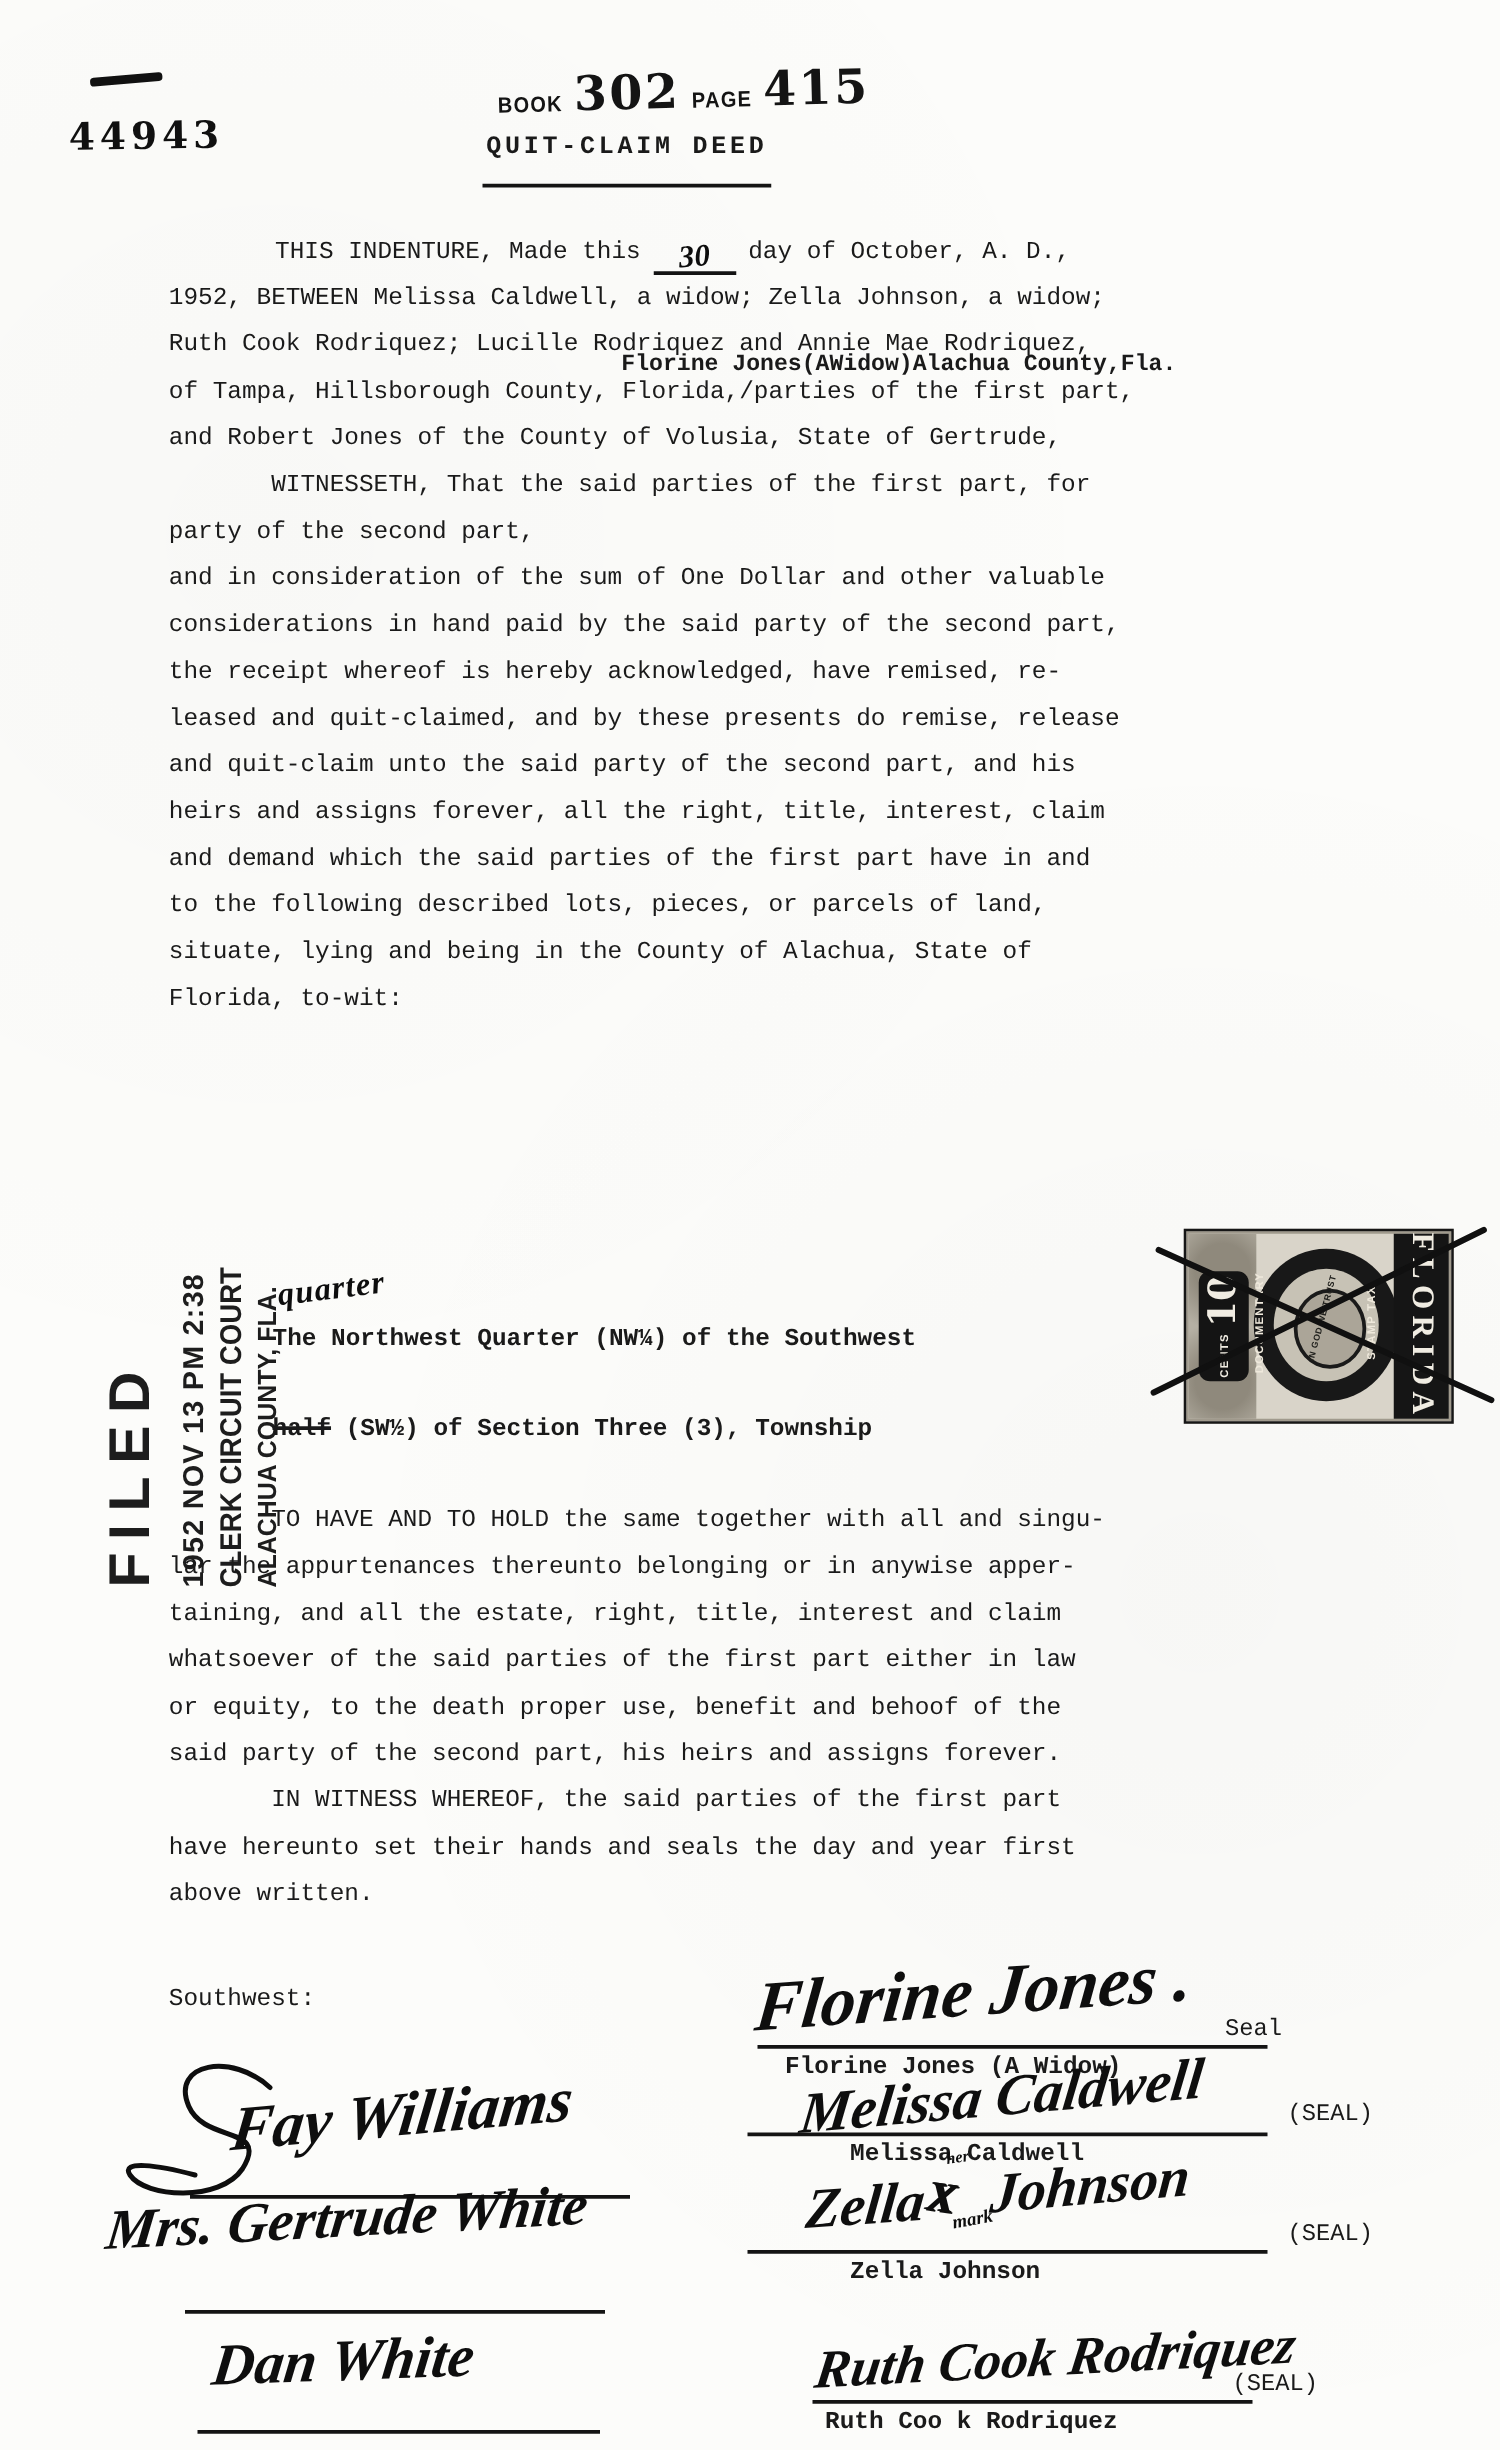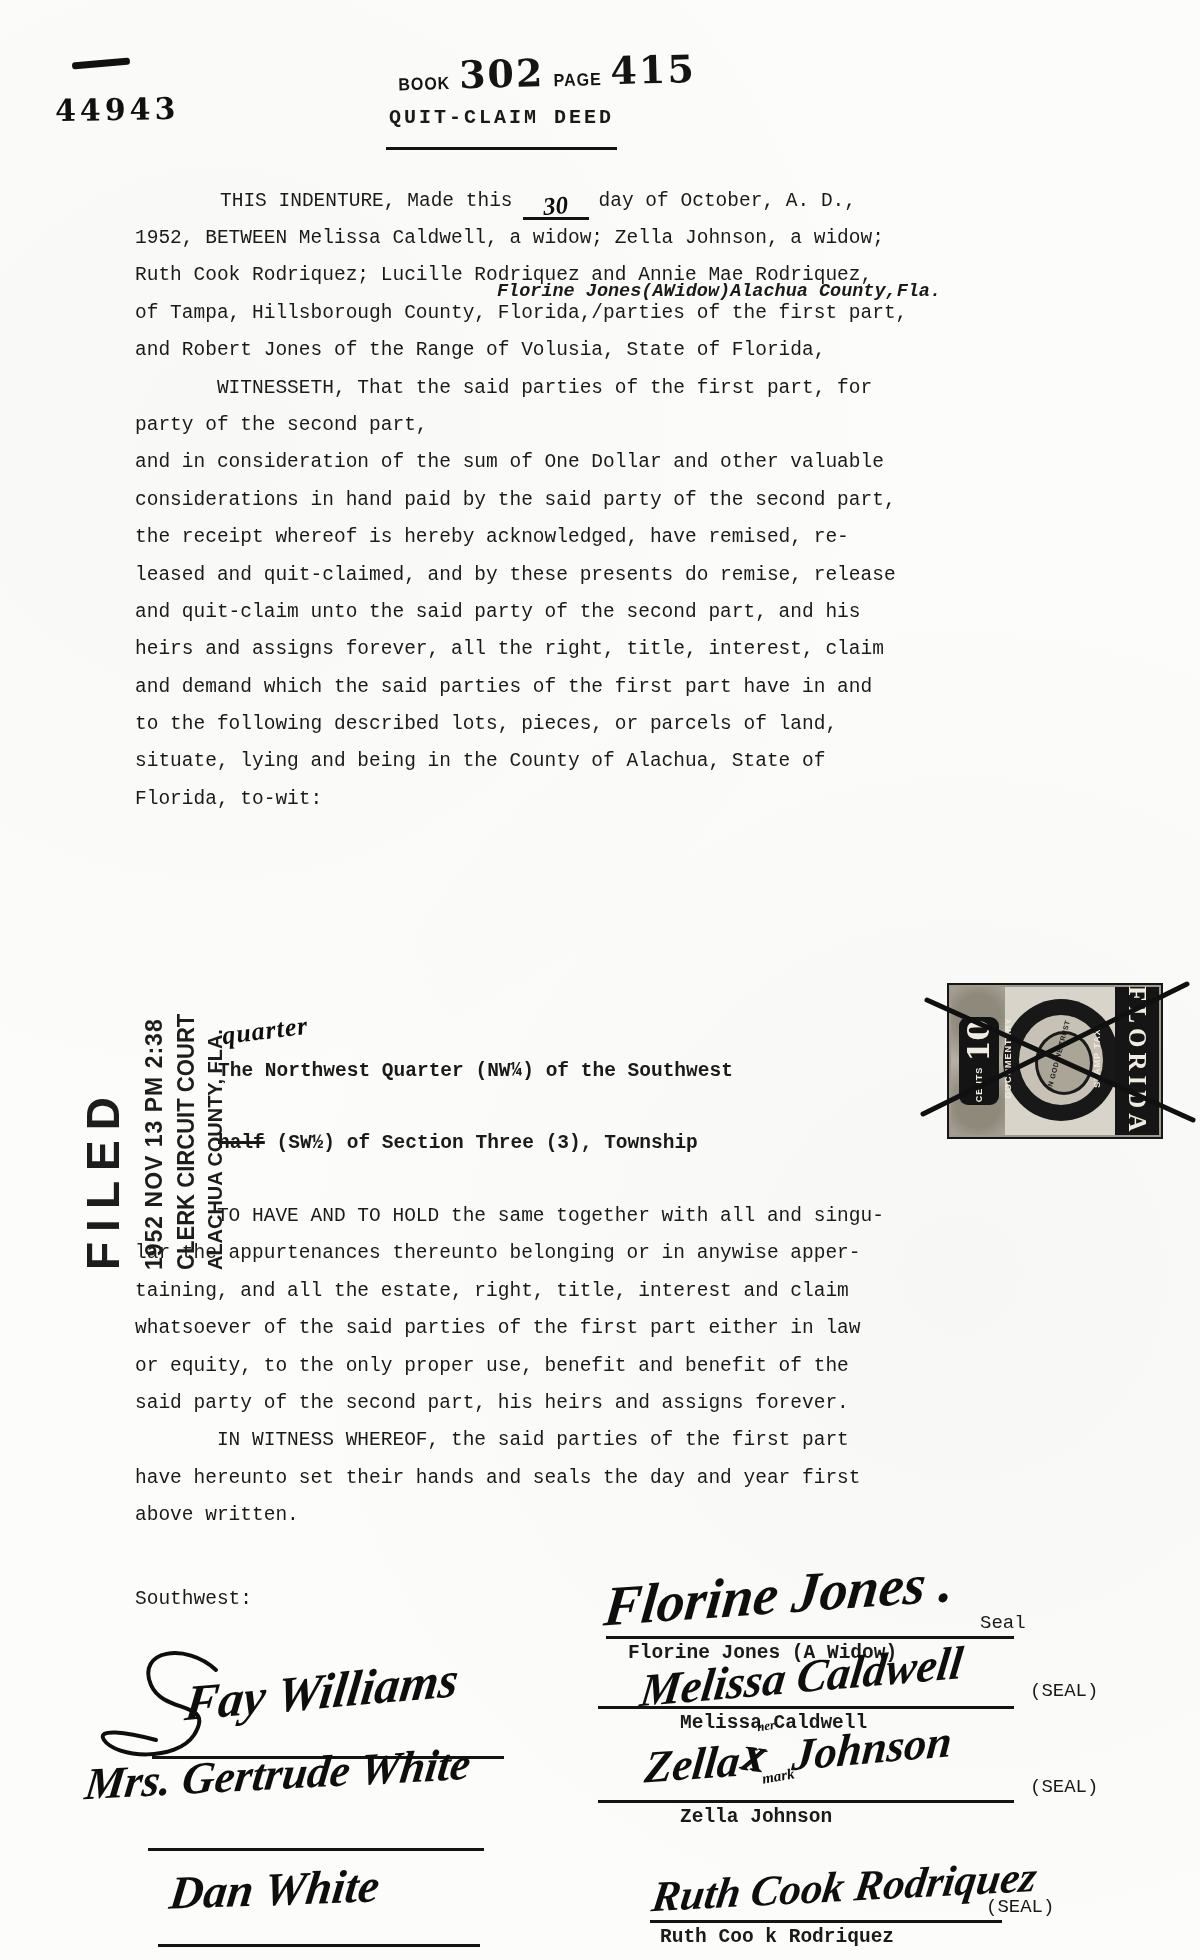--- a/index.html
+++ b/index.html
@@ -14,21 +14,21 @@
     overflow:hidden;
   }
   .lines{position:absolute;left:135px;}
   .lines .tline{height:37.4px;line-height:37.4px;white-space:pre;font-size:19.5px;}
   #main-lines{top:220px;}
   #closing-lines{top:1198px;}
   #opening-line{position:absolute;left:135px;top:183px;height:37.4px;line-height:37.4px;white-space:pre;font-size:19.5px;padding-left:85px;}
   .day-slot{display:inline-block;width:66px;border-bottom:3px solid #131313;text-align:center;margin:0 10px;vertical-align:bottom;height:30px;}
   .hand{font-family:"Liberation Serif","DejaVu Serif",serif;font-style:italic;font-weight:bold;color:#0d0d0d;}
   .day-slot .hand{display:inline-block;font-size:25px;transform:rotate(-5deg);}
-  #interlineation{position:absolute;left:497px;top:281px;font-size:18.5px;font-weight:bold;white-space:pre;font-style:italic;}
+  #interlineation{position:absolute;left:497px;top:281px;font-size:18.5px;font-weight:bold;white-space:pre;}
   
   #desc-block{position:absolute;left:218px;top:1013px;font-weight:bold;}
   #desc-block .dline{height:28px;line-height:28px;white-space:pre;font-size:19.5px;margin-top:44px;}
   .struck{text-decoration:line-through;text-decoration-thickness:3px;}
   #hand-quarter{position:absolute;left:222px;top:1016px;font-size:26px;transform:rotate(-7deg);letter-spacing:1px;z-index:4;}
   #witnesseth-label{position:absolute;left:135px;top:1588px;font-size:19.5px;}
   
   #corner-dash{position:absolute;left:72px;top:60px;width:58px;height:7px;background:#111;border-radius:3px;transform:rotate(-5deg);}
   #book-stamp{position:absolute;left:398px;top:50px;display:flex;align-items:baseline;gap:9px;transform:rotate(-1.5deg);color:#141414;}
   #book-stamp .small{font-family:"Liberation Sans",sans-serif;font-weight:bold;font-size:16px;letter-spacing:1px;transform:scaleY(1.1);}
@@ -96,21 +96,21 @@
   <div id="instrument-number">44943</div>
 
   <div id="deed-title">QUIT-CLAIM DEED</div>
 
   <div id="opening-line"><span>THIS INDENTURE, Made this</span><span class="day-slot"><span class="hand">30</span></span><span>day of October, A. D.,</span></div>
 
   <div id="main-lines" class="lines">
       <div class="tline">1952, BETWEEN Melissa Caldwell, a widow; Zella Johnson, a widow;</div>
       <div class="tline">Ruth Cook Rodriquez; Lucille Rodriquez and Annie Mae Rodriquez,</div>
       <div class="tline">of Tampa, Hillsborough County, Florida,/parties of the first part,</div>
-      <div class="tline">and Robert Jones of the Range of Volusia, State of Florida,</div>
+      <div class="tline">and Robert Jones of the County of Volusia, State of Gertrude,</div>
       <div class="tline">       WITNESSETH, That the said parties of the first part, for</div>
       <div class="tline">party of the second part,</div>
       <div class="tline">and in consideration of the sum of One Dollar and other valuable</div>
       <div class="tline">considerations in hand paid by the said party of the second part,</div>
       <div class="tline">the receipt whereof is hereby acknowledged, have remised, re-</div>
       <div class="tline">leased and quit-claimed, and by these presents do remise, release</div>
       <div class="tline">and quit-claim unto the said party of the second part, and his</div>
       <div class="tline">heirs and assigns forever, all the right, title, interest, claim</div>
       <div class="tline">and demand which the said parties of the first part have in and</div>
       <div class="tline">to the following described lots, pieces, or parcels of land,</div>
@@ -156,21 +156,21 @@
   <svg id="cancel-x" viewBox="0 0 290 196">
     <path d="M12 38 L278 158" stroke="#101010" stroke-width="5" stroke-linecap="round" fill="none"></path>
     <path d="M8 152 L272 22" stroke="#101010" stroke-width="5" stroke-linecap="round" fill="none"></path>
   </svg>
 
   <div id="closing-lines" class="lines">
       <div class="tline">       TO HAVE AND TO HOLD the same together with all and singu-</div>
       <div class="tline">lar the appurtenances thereunto belonging or in anywise apper-</div>
       <div class="tline">taining, and all the estate, right, title, interest and claim</div>
       <div class="tline">whatsoever of the said parties of the first part either in law</div>
-      <div class="tline">or equity, to the only proper use, benefit and benefit of the</div>
+      <div class="tline">or equity, to the death proper use, benefit and behoof of the</div>
       <div class="tline">said party of the second part, his heirs and assigns forever.</div>
       <div class="tline">       IN WITNESS WHEREOF, the said parties of the first part</div>
       <div class="tline">have hereunto set their hands and seals the day and year first</div>
       <div class="tline">above written.</div>
     </div>
 
   <div id="witnesseth-label">Southwest:</div>
 
   <svg style="position:absolute;left:96px;top:1640px;" width="150" height="140" viewBox="0 0 150 140">
     <path d="M120 30 C 90 2, 40 10, 55 45 C 68 75, 120 60, 98 95 C 80 122, 20 118, 8 100 C 0 88, 30 92, 60 100" stroke="#0e0e0e" stroke-width="4" fill="none" stroke-linecap="round"></path>

